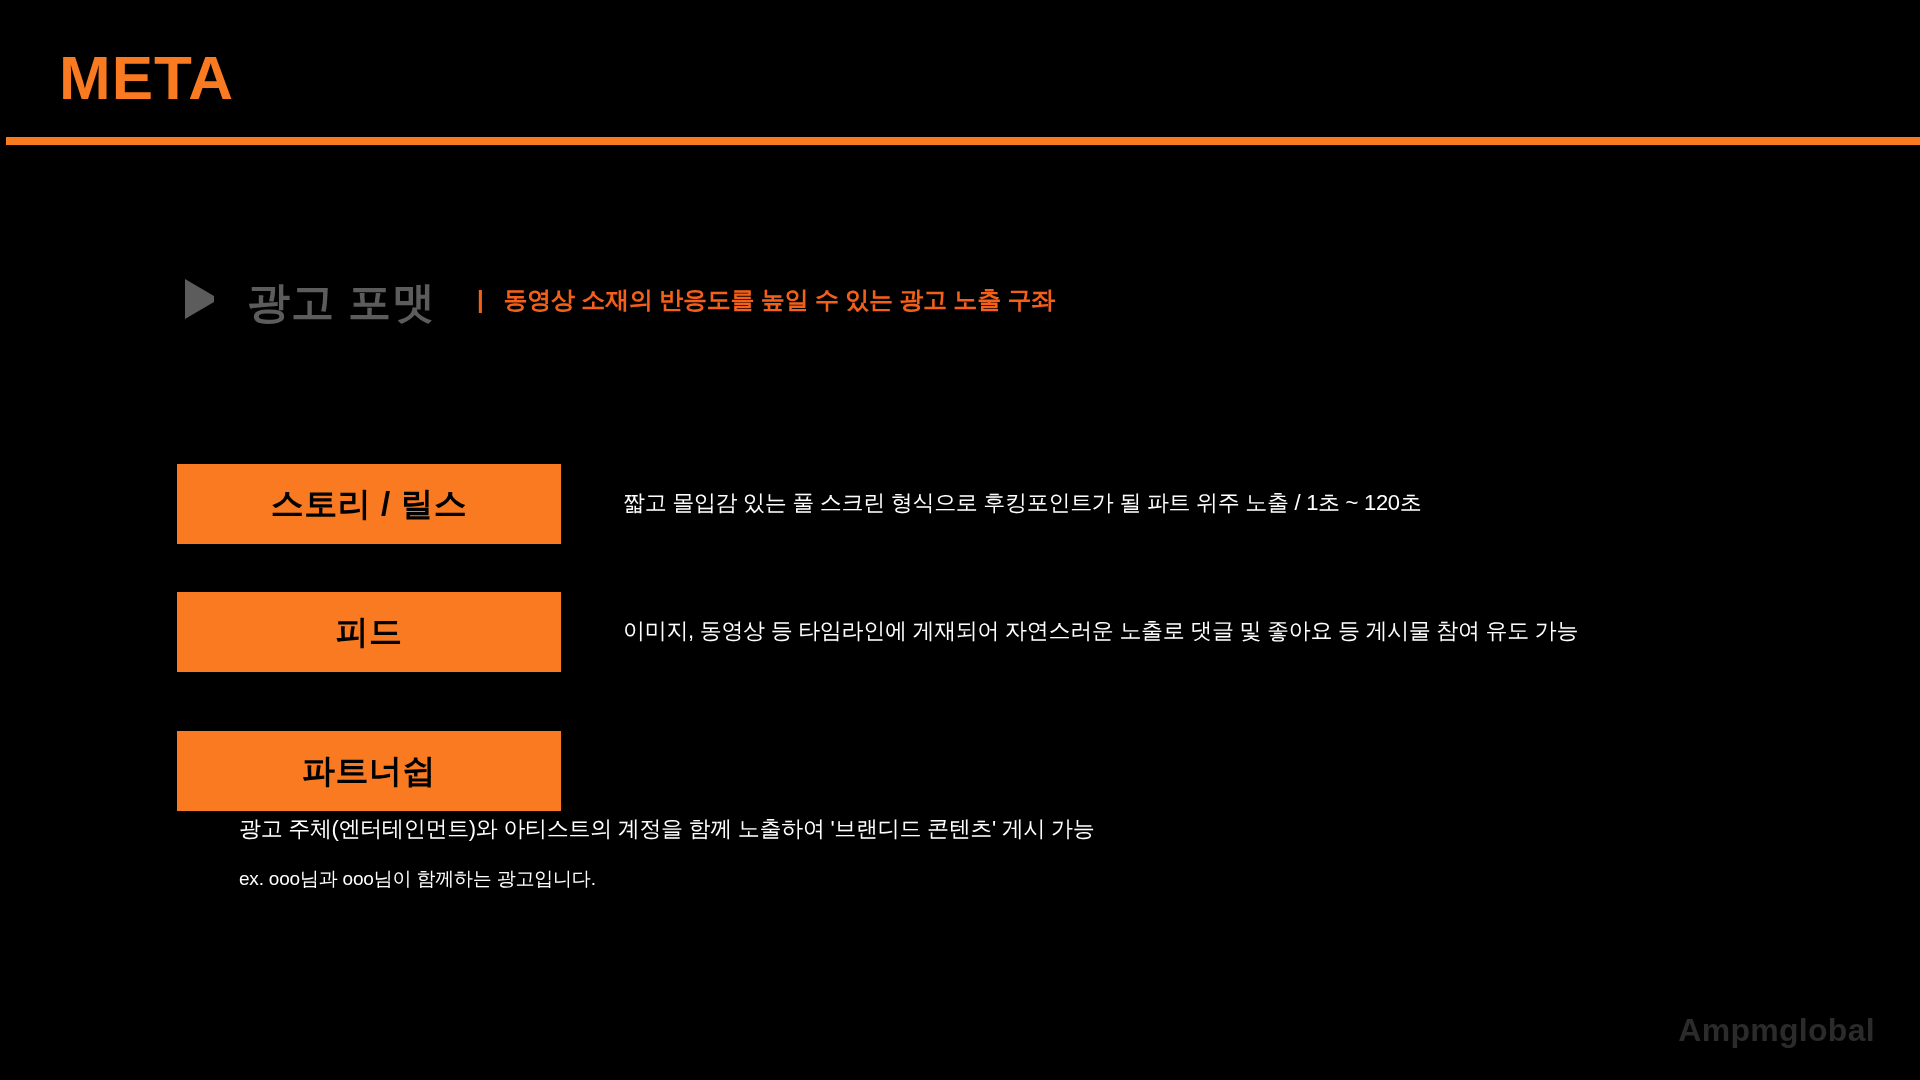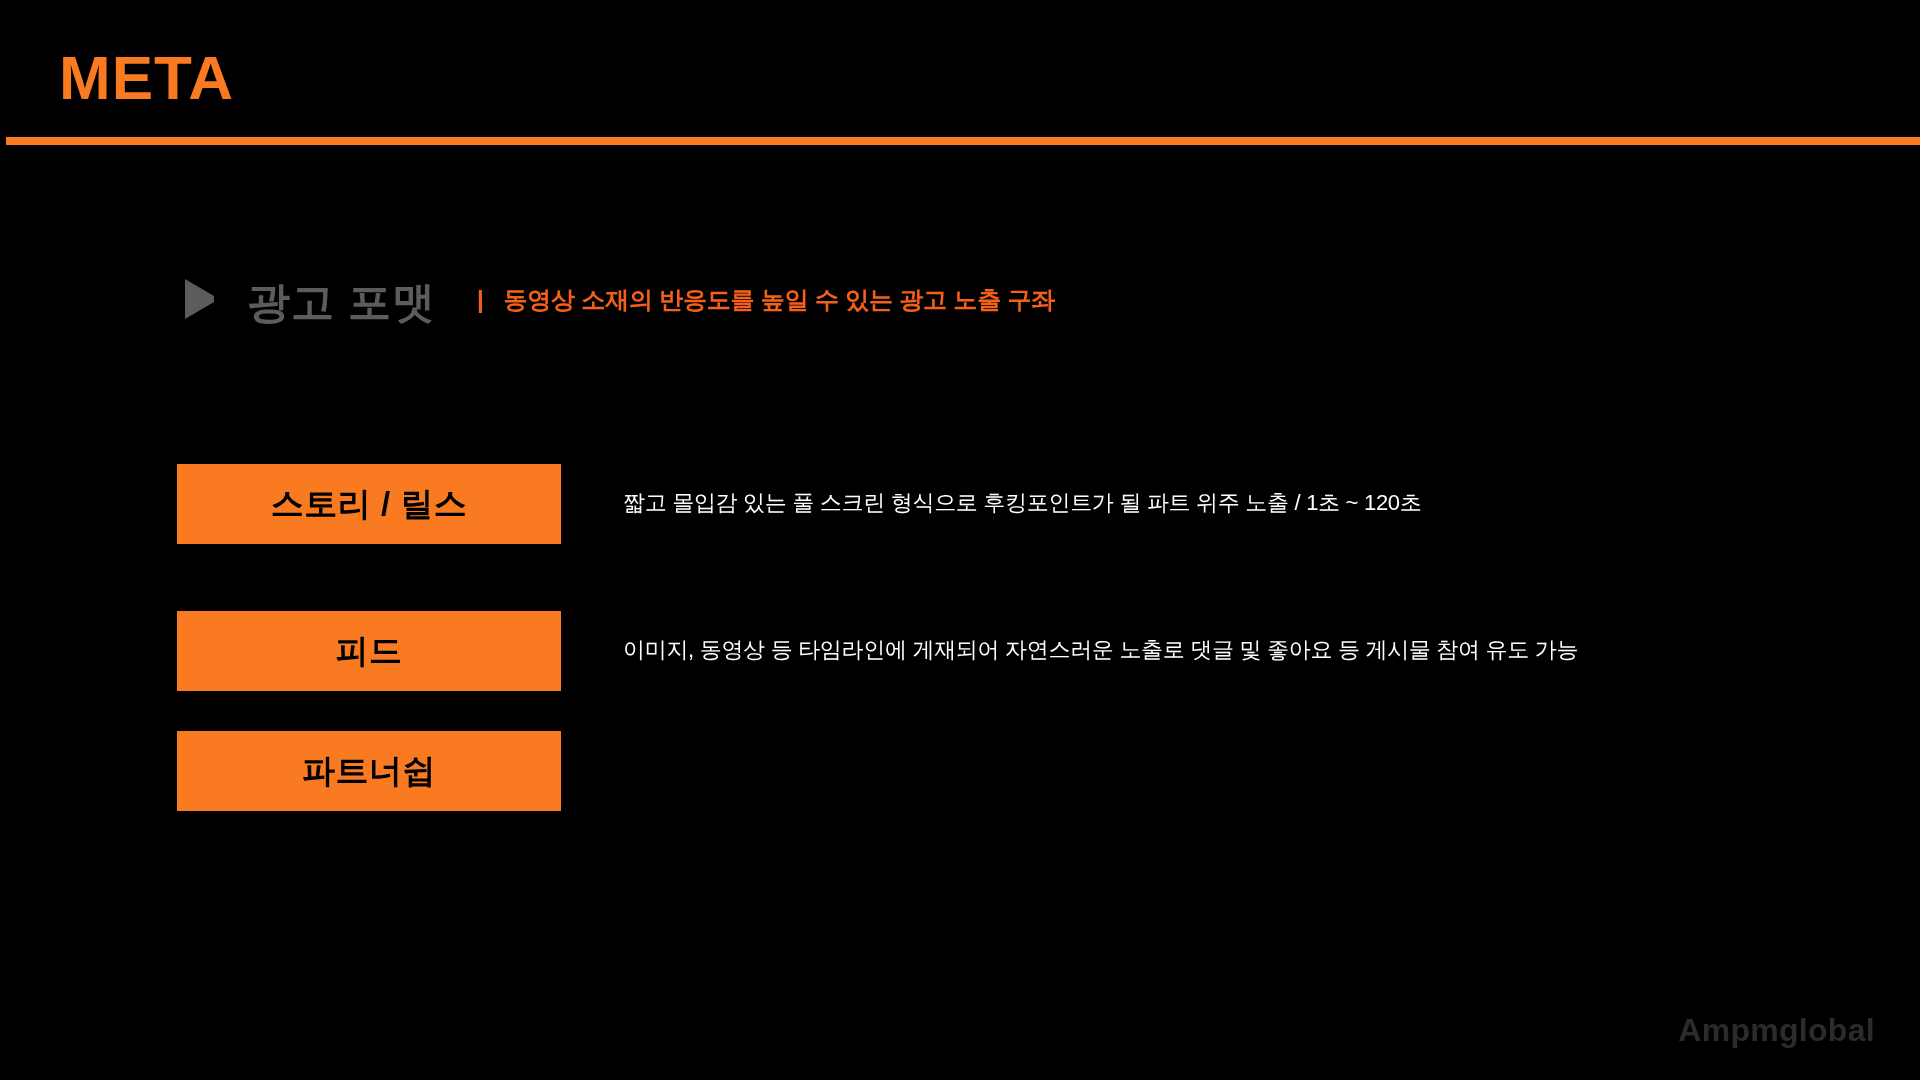--- a/index.html
+++ b/index.html
@@ -80,21 +80,21 @@
     left:0; top:0;
     width:1920px;
   }
   .row {
     position:absolute;
     left:168px;
     display:flex;
     align-items:flex-start;
   }
   .row-0 { top:455px; }
-  .row-1 { top:602px;justify-content:center; }
+  .row-1 { top:583px;justify-content:center; }
   .row-2 { top:722px;flex-direction:column; }
 
   .chip {
     width:384px; height:80px;
     background:#F97A20;
     color:#000000;
     display:flex;
     align-items:center;
     justify-content:center;
     font-size:33px;
@@ -166,19 +166,23 @@
 
     <div class="row row-1">
       <div class="chip">피드</div>
       <div class="desc-block">
         <div class="desc">이미지, 동영상 등 타임라인에 게재되어 자연스러운 노출로 댓글 및 좋아요 등 게시물 참여 유도 가능</div>
       </div>
     </div>
 
     <div class="row row-2">
       <div class="chip">파트너쉽</div>
+      <div class="desc-block">
+        <div class="desc">광고 주체(엔터테인먼트)와 아티스트의 계정을 함께 노출하여 '브랜디드 콘텐츠' 게시 가능</div>
+        <div class="desc-note">ex. ooo님과 ooo님이 함께하는 광고입니다.</div>
+      </div>
     </div>
 
   </div>
 
   <div class="watermark">Ampmglobal</div>
 
 </div>
 
 </body></html>

